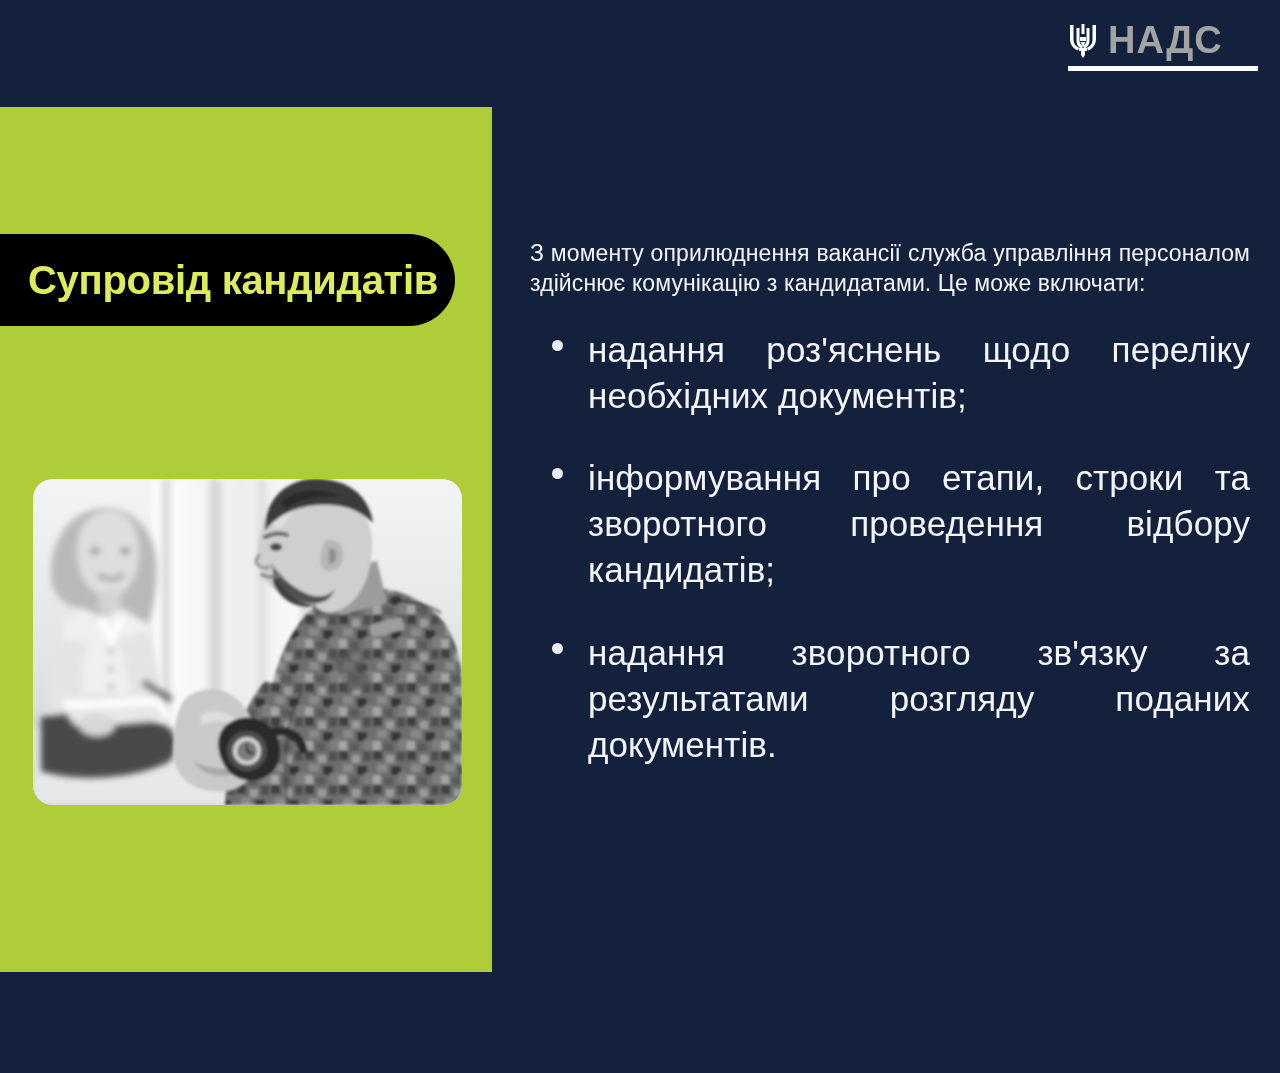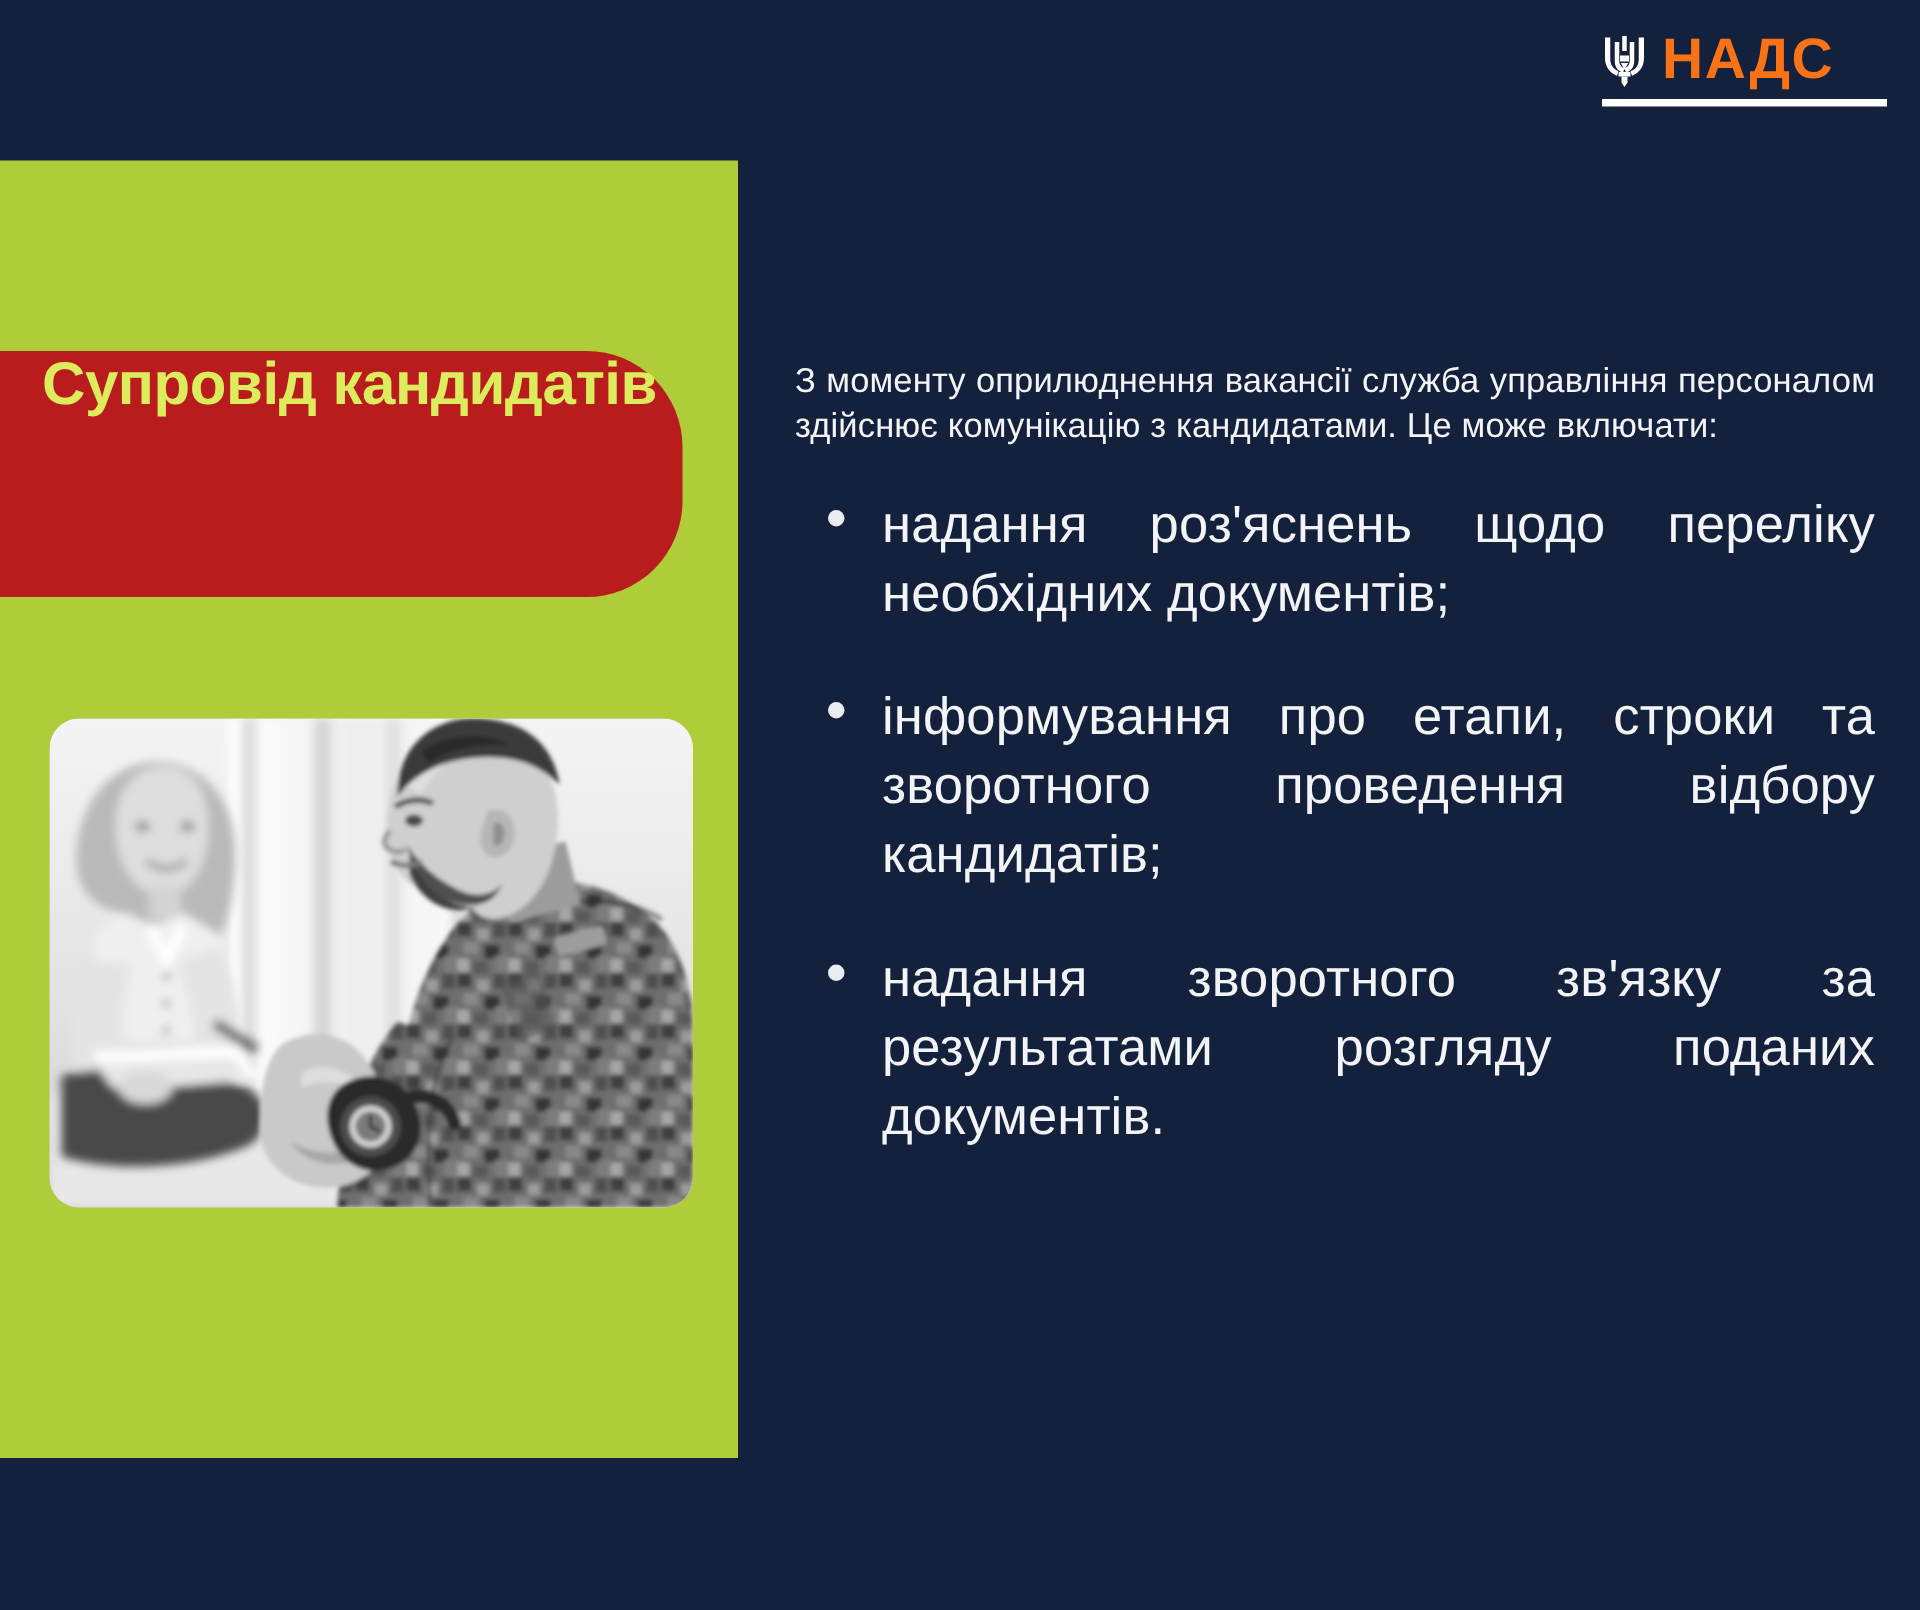--- a/index.html
+++ b/index.html
@@ -31,21 +31,21 @@
     align-items: center;
     gap: 10px;
     height: 44px;
   }
   #trident-icon {
     display: block;
     width: 30px;
     height: 40px;
   }
   #logo-text {
-    color: #f97316;
+    color: #a3a3a3;
     font-size: 38px;
     font-weight: bold;
     letter-spacing: 1px;
     line-height: 40px;
     white-space: nowrap;
   }
   #logo-underline {
     margin-top: 4px;
     width: 190px;
     height: 5px;
@@ -61,25 +61,25 @@
     height: 865px;
     background: #afcc39;
   }
 
   
   #title-pill {
     position: absolute;
     left: 0;
     top: 234px;
     width: 455px;
-    height: 164px;
-    background: #b91c1c;
+    height: 92px;
+    background: #000000;
     border-radius: 0 64px 64px 0;
     display: flex;
-    align-items: flex-start;
+    align-items: center;
   }
   #title-text {
     color: #ddec5c;
     font-size: 40px;
     font-weight: bold;
     letter-spacing: -0.3px;
     margin-left: 28px;
     white-space: nowrap;
   }
 

